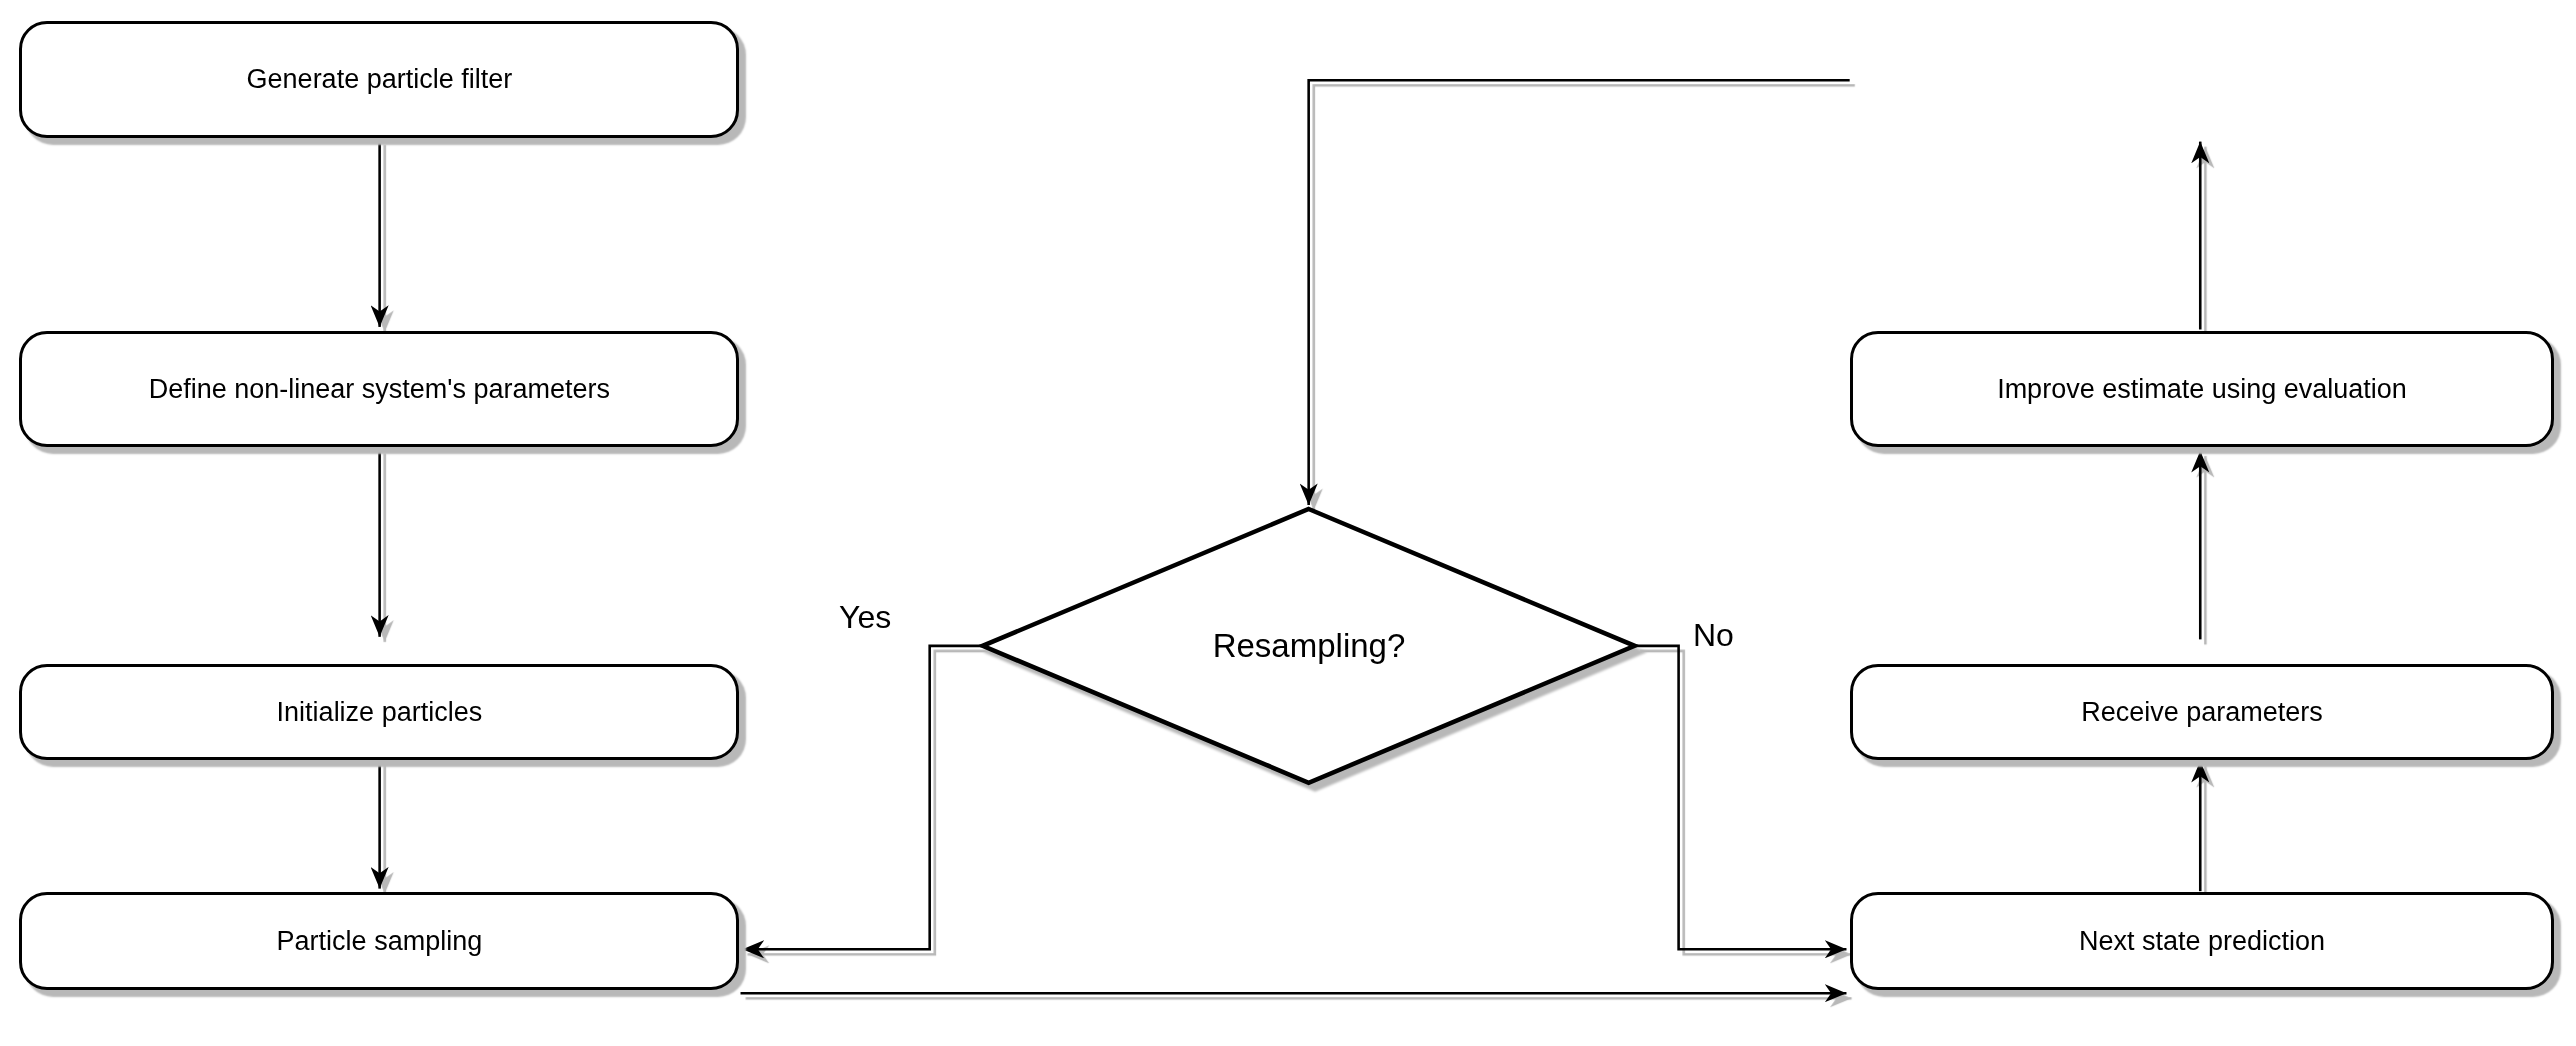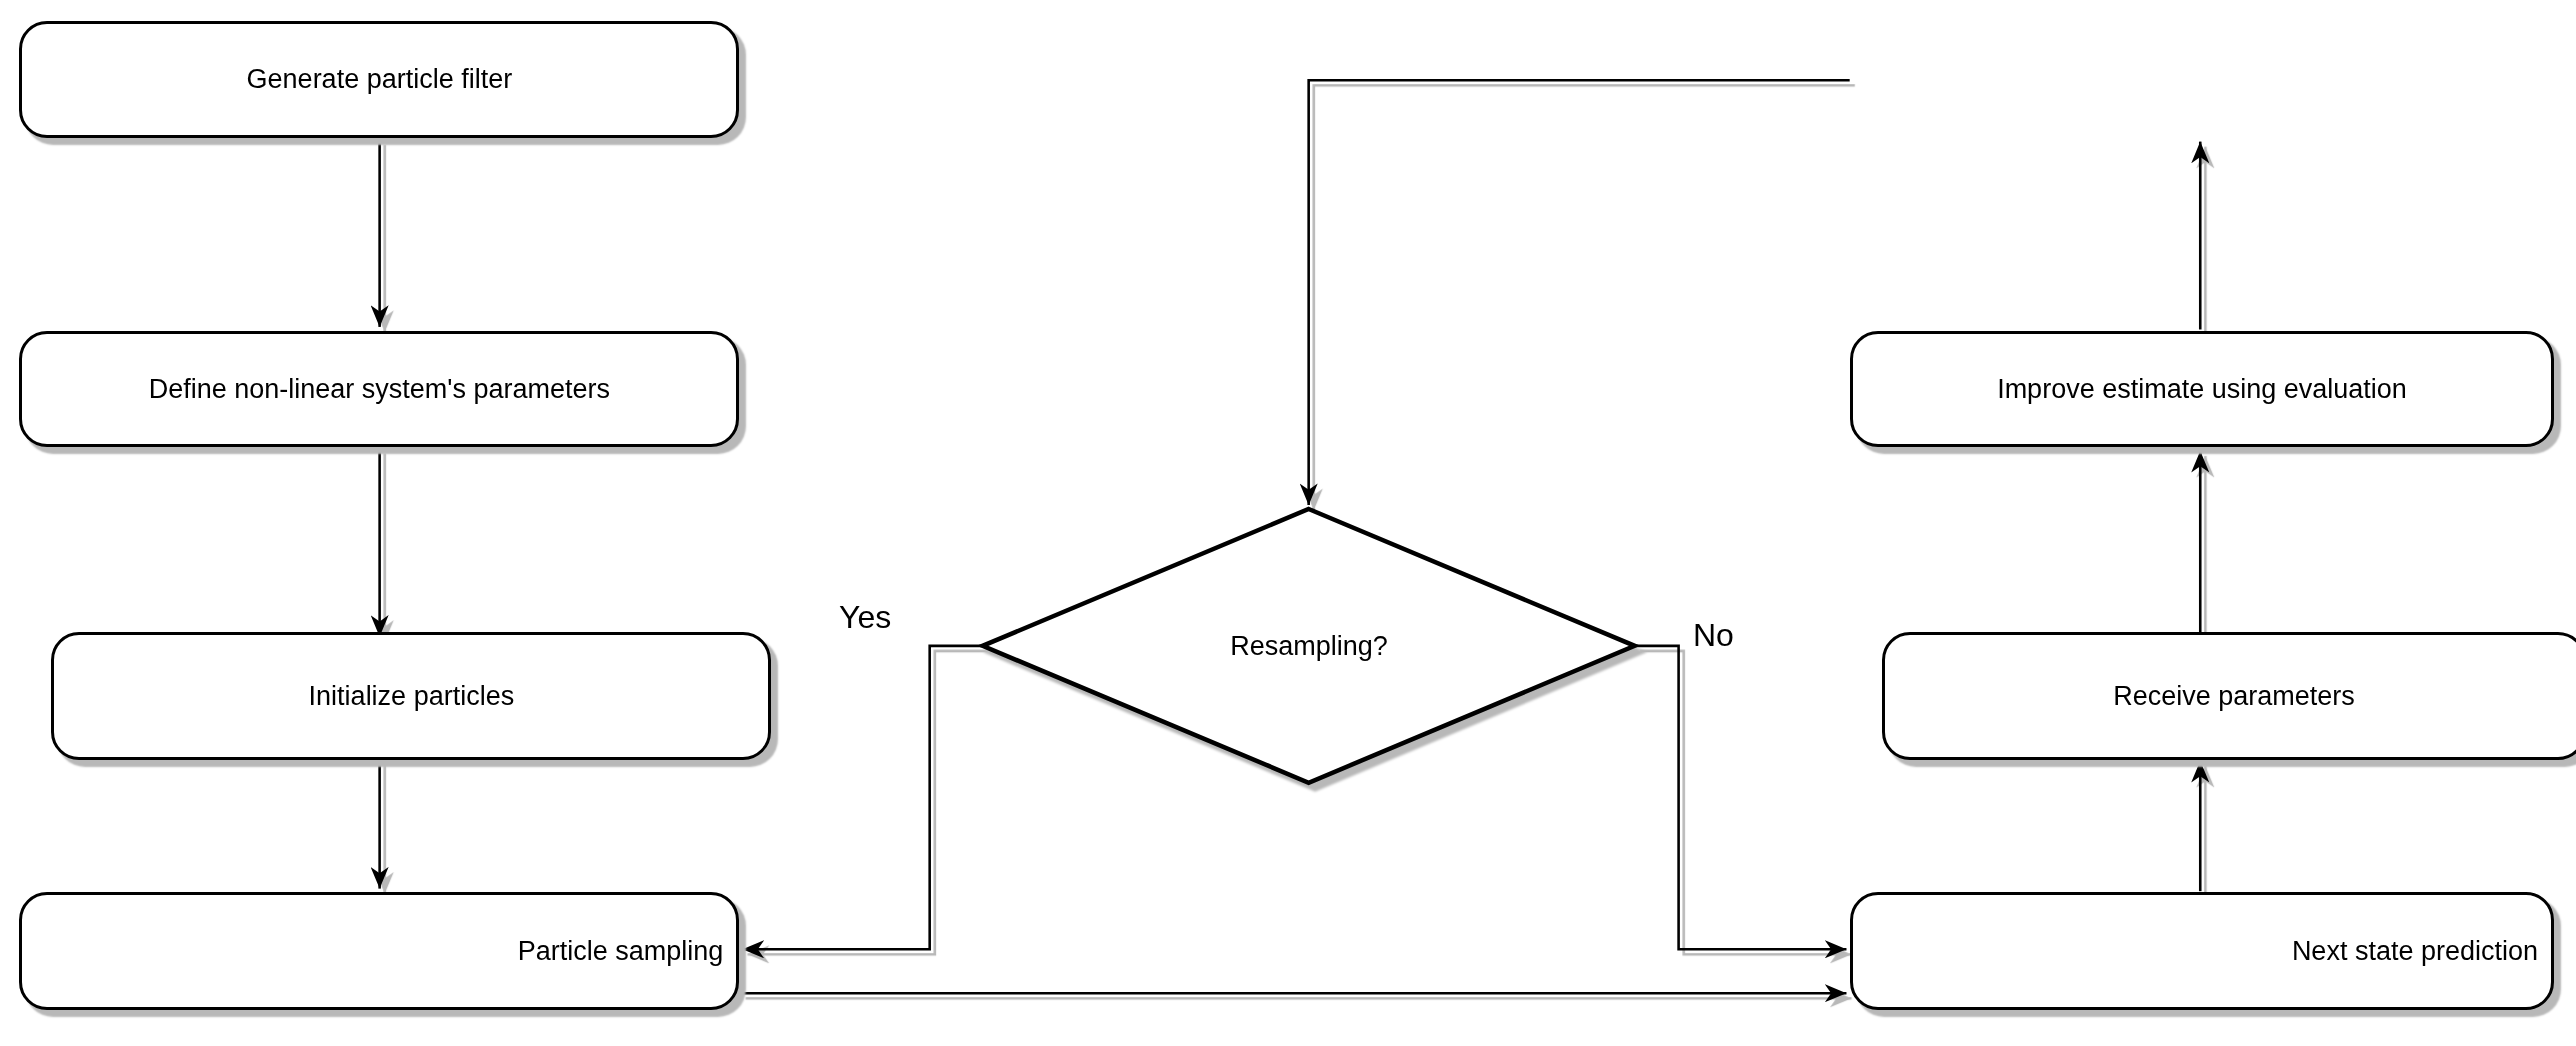--- a/index.html
+++ b/index.html
@@ -52,42 +52,42 @@
     color: #000000;
     z-index: 2;
     padding: 0 13px;
   }
   .node-label {
     white-space: nowrap;
   }
   .diamond-label {
     position: absolute;
     z-index: 3;
-    font-size: 27px;
+    font-size: 33px;
     color: #000000;
     display: flex;
     align-items: center;
     justify-content: center;
     text-align: center;
     white-space: nowrap;
   }
   .branch-label {
     position: absolute;
     z-index: 3;
     font-size: 32px;
     color: #000000;
     white-space: nowrap;
   }
   
   .col-left  { left: 19.4px;   width: 720px; }
   .col-right { left: 1850px; width: 704px; }
   .row-1 { top: 20.7px;   height: 117px; }
   .row-2 { top: 331px;  height: 116px; }
-  .row-3 { top: 632px;  height: 128px; margin-left: 32px; }
-  .row-4 { top: 892px; height: 118px; justify-content: flex-end; }
+  .row-3 { top: 664px;  height: 96px; }
+  .row-4 { top: 892px; height: 98px; }
 </style>
 </head>
 <body>
 
 <div class="canvas">
 
   <svg class="edges-svg" viewBox="0 0 3990 1621" xmlns="http://www.w3.org/2000/svg">
     <defs>
       <marker id="arrow" viewBox="0 0 12 10" refX="12" refY="5" markerWidth="34" markerHeight="28" markerUnits="userSpaceOnUse" orient="auto-start-reverse">
         <path d="M0,0 L12,5 L0,10 L3.5,5 Z" fill="#000000"></path>

